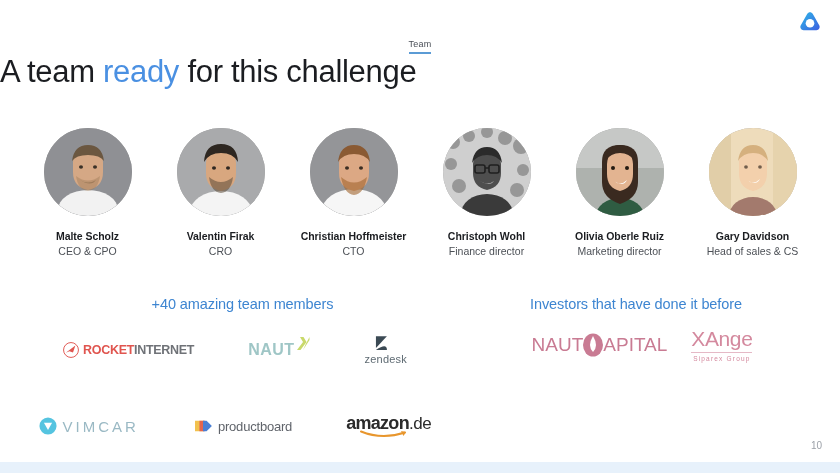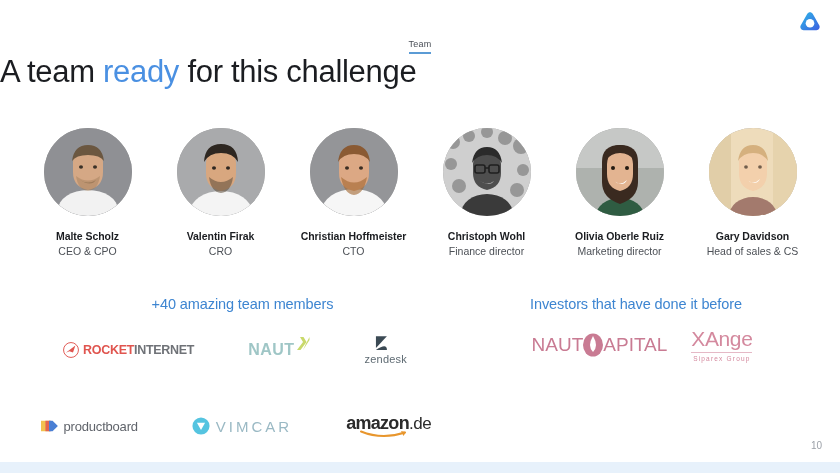--- a/index.html
+++ b/index.html
@@ -335,34 +335,34 @@
           <svg width="22" height="17" viewBox="0 0 24 18">
             <path d="M1 1 L13 1 L1 14 Z" fill="#3b4a54"></path>
             <path d="M1 16 L13 16 Q13 8 1 16 Z" fill="#3b4a54"></path>
             <path d="M23 16 L11 16 L23 3 Z" fill="#3b4a54" opacity="0"></path>
             <path d="M14 2 Q23 2 23 9 L14 9 Z" fill="#4c97c6" opacity="0"></path>
           </svg>
           <span style="font-size:11px;color:#5f6b73;letter-spacing:0.2px;margin-top:1px;">zendesk</span>
         </div>
 
         <div class="logo-cell">
+          <svg width="18" height="18" viewBox="0 0 20 20">
+            <circle cx="10" cy="10" r="9.5" fill="#55c4e0"></circle>
+            <path d="M5.5 6.5 L14.5 6.5 L10 14.5 Z" fill="#ffffff"></path>
+          </svg>
+          <span style="font-size:15px;color:#9ab9c4;letter-spacing:3px;margin-left:6px;">VIMCAR</span>
+        </div>
+
+        <div class="logo-cell">
           <svg width="20" height="16" viewBox="0 0 22 18">
             <path d="M2 3 L12 3 L18 9 L12 15 L2 15 Z" fill="#f2c14e"></path>
             <path d="M7 3 L13 3 L19 9 L13 15 L7 15 Z" fill="#e0554f" opacity="0.85"></path>
             <path d="M11 3 L15 3 L21 9 L15 15 L11 15 Z" fill="#4a7fd4"></path>
           </svg>
           <span style="font-size:13px;color:#60646b;margin-left:5px;letter-spacing:-0.2px;">productboard</span>
-        </div>
-
-        <div class="logo-cell">
-          <svg width="18" height="18" viewBox="0 0 20 20">
-            <circle cx="10" cy="10" r="9.5" fill="#55c4e0"></circle>
-            <path d="M5.5 6.5 L14.5 6.5 L10 14.5 Z" fill="#ffffff"></path>
-          </svg>
-          <span style="font-size:15px;color:#9ab9c4;letter-spacing:3px;margin-left:6px;">VIMCAR</span>
         </div>
 
         <div class="logo-cell" style="flex-direction:column;align-items:center;">
           <div style="line-height:1;">
             <span style="font-size:18px;font-weight:700;color:#2b2b2b;letter-spacing:-0.7px;">amazon</span><span style="font-size:17px;font-weight:400;color:#2b2b2b;letter-spacing:-0.4px;">.de</span>
           </div>
           <svg width="50" height="9" viewBox="0 0 50 9" style="margin-top:-2px;margin-right:8px;">
             <path d="M1 1.5 Q22 10 45 2.5" fill="none" stroke="#e8962d" stroke-width="2" stroke-linecap="round"></path>
             <path d="M41 1 L46 2 L43.5 6 Z" fill="#e8962d"></path>
           </svg>

